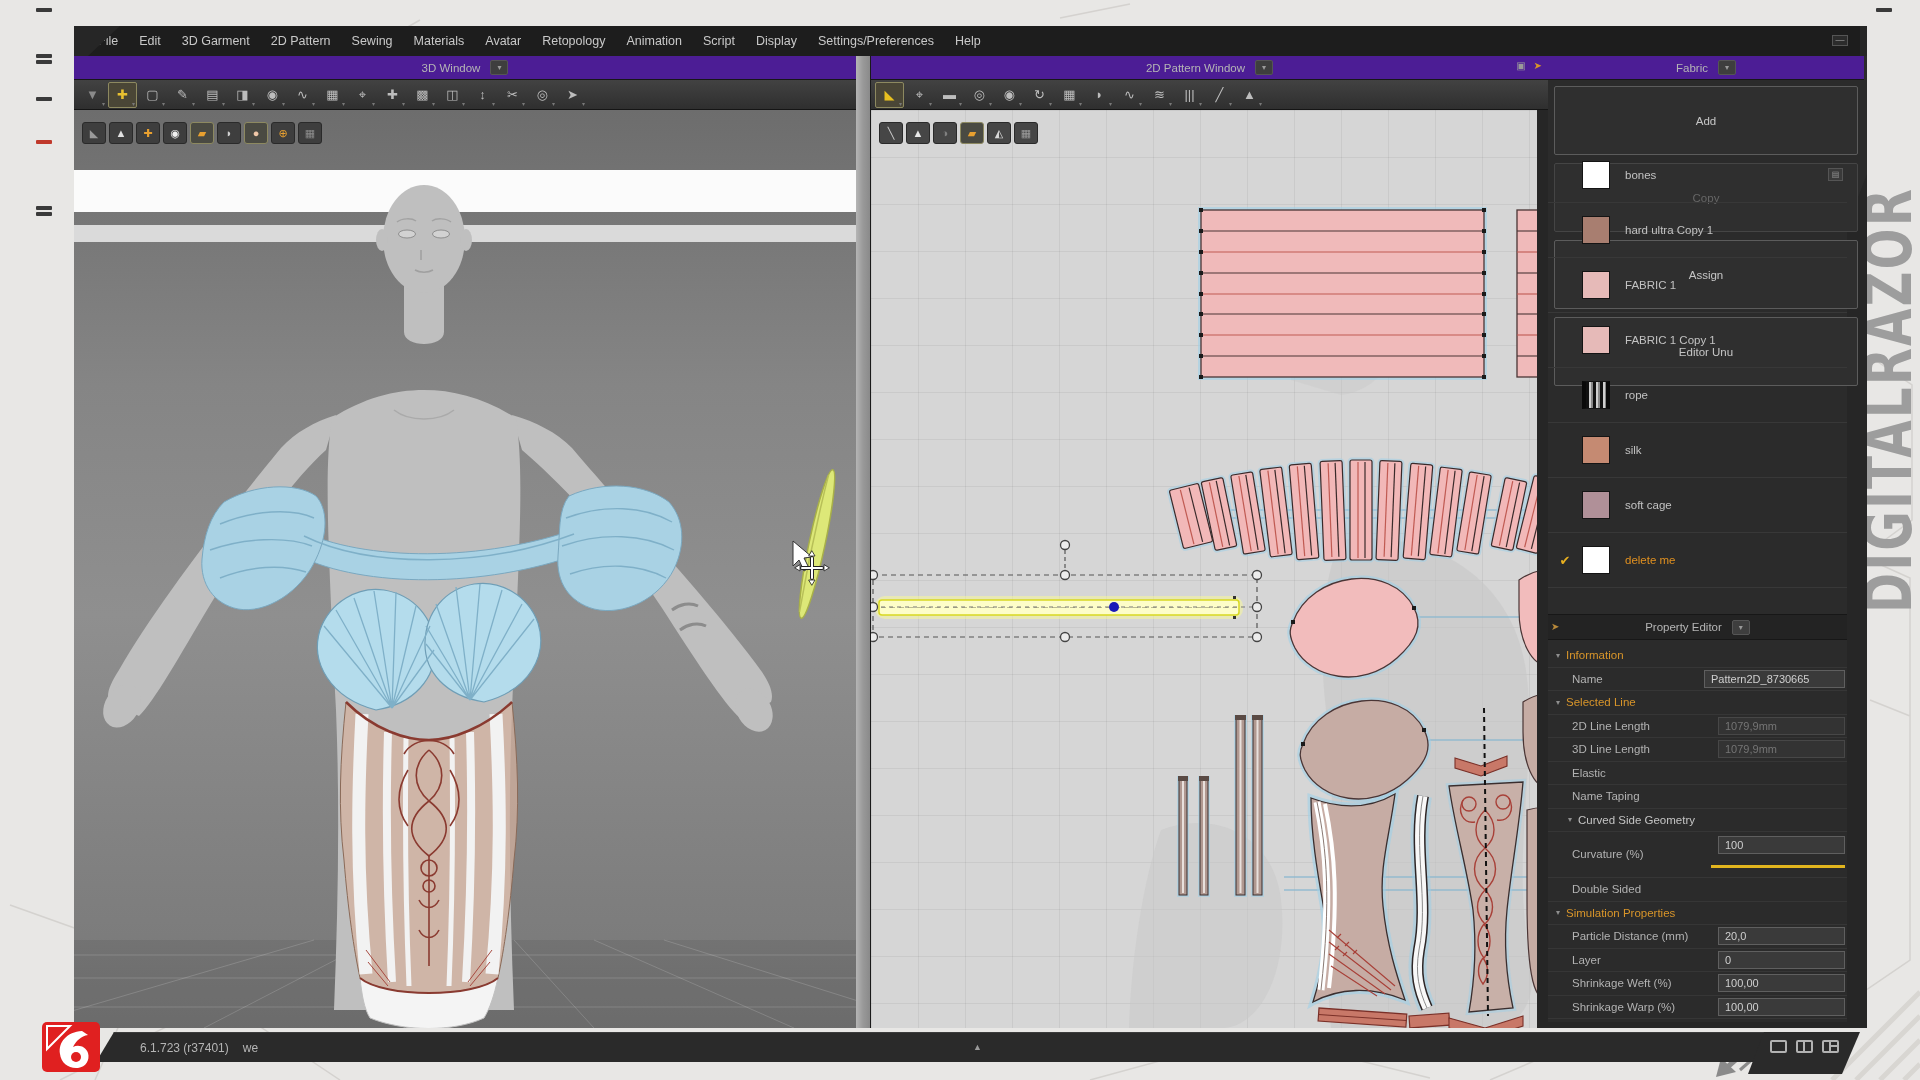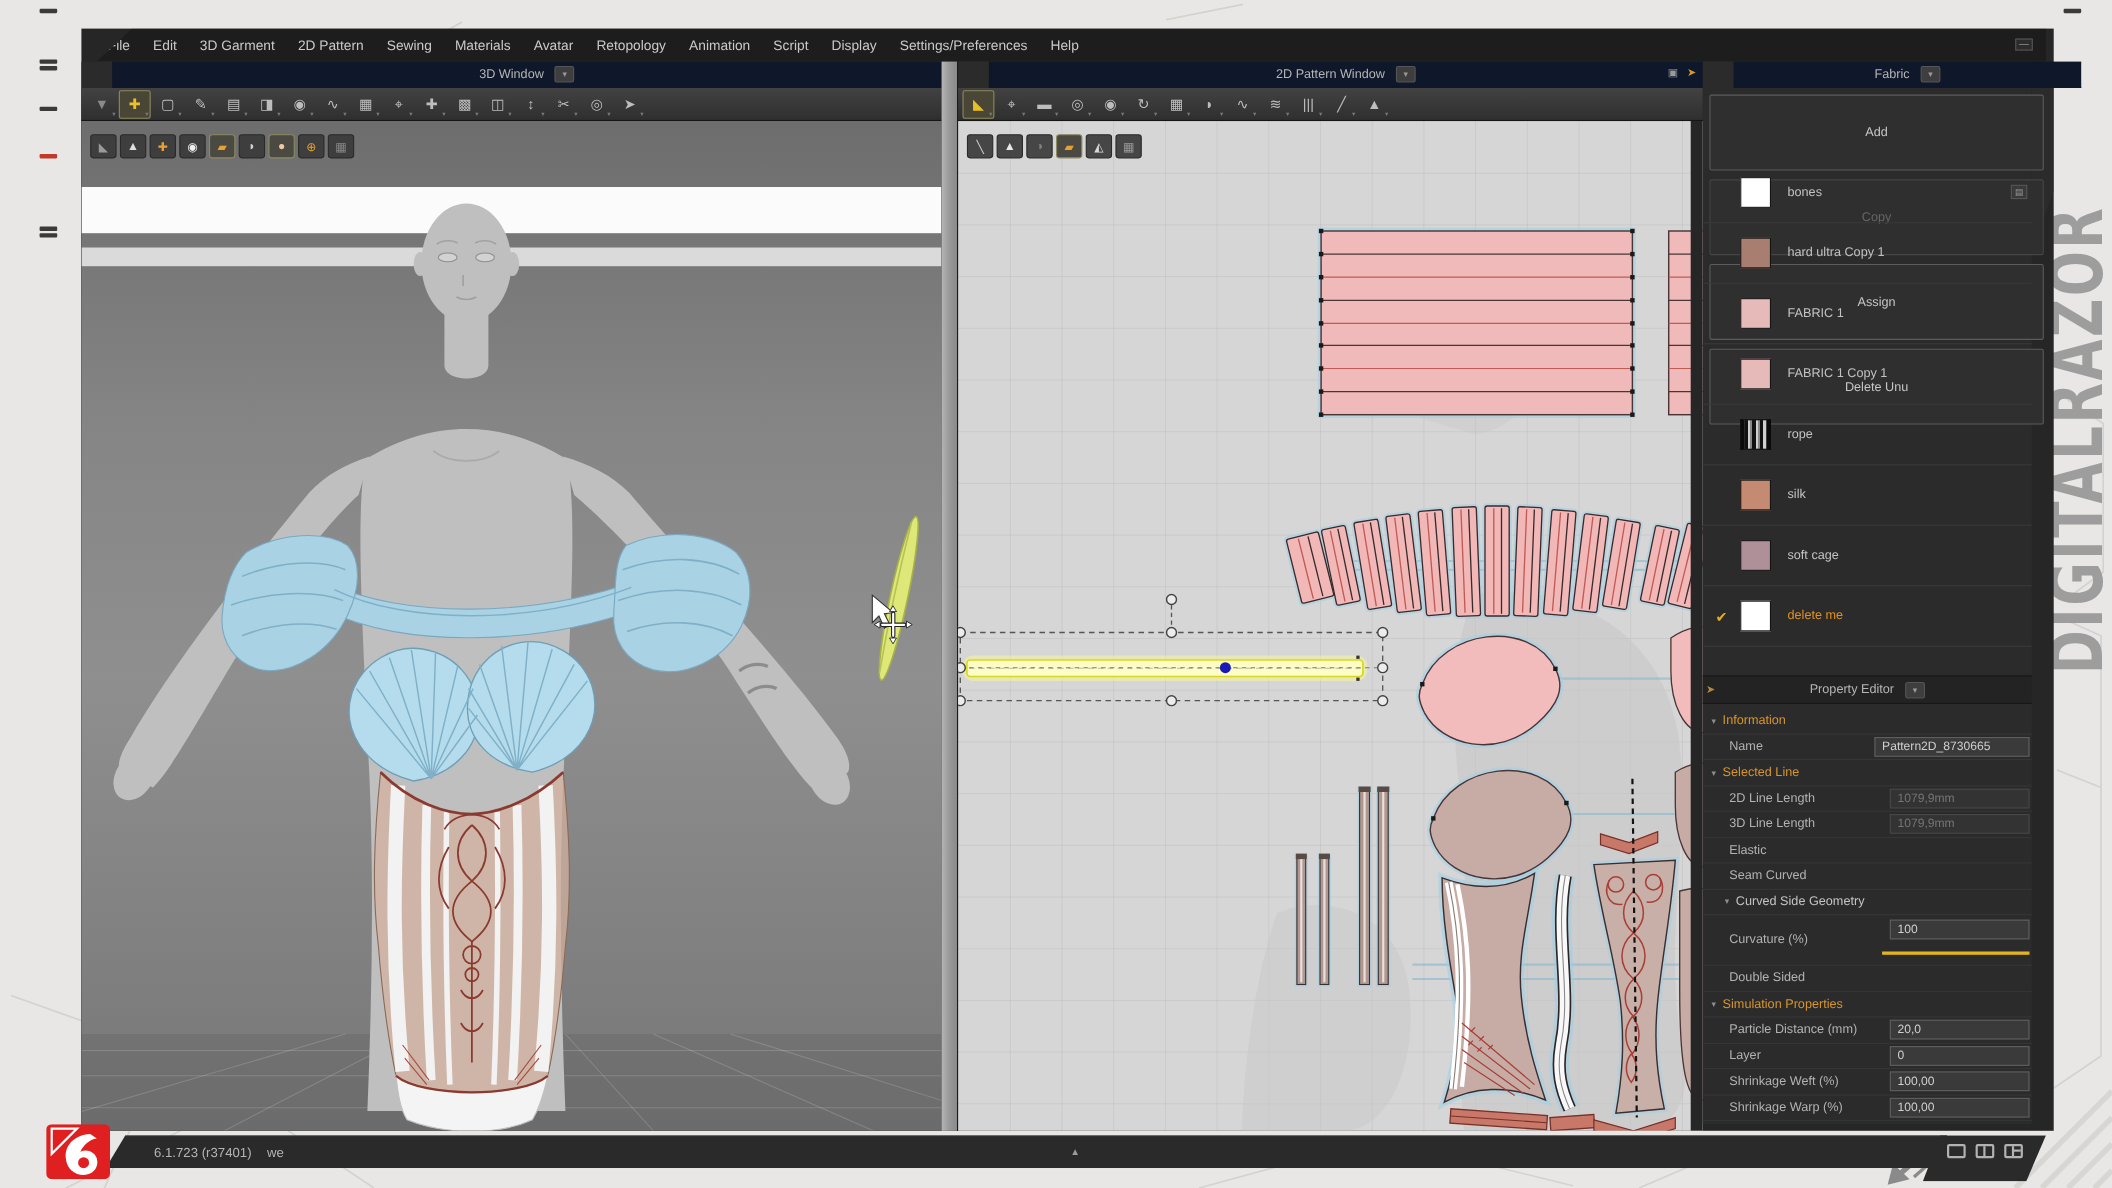--- a/index.html
+++ b/index.html
@@ -21,22 +21,22 @@
   .menu-item { font-size:12.5px; color:#c9c9c9; cursor:default; white-space:nowrap; }
   .minimize { position:absolute; right:12px; top:9px; width:16px; height:11px; color:#9a9a9a;
     font-size:9px; line-height:9px; text-align:center; border:1px solid #555; background:#2c2c2c; }
 
   
   .win { position:absolute; top:30px; height:972px; background:#2b2b2b; }
   .win3d { left:0; width:782px; }
   .win2d { left:796px; width:678px; border-left:1px solid #1a1a1a; }
   .splitter { position:absolute; left:782px; top:30px; width:14px; height:972px;
     background:linear-gradient(90deg,#b5b5b5,#999 50%,#8a8a8a); }
-  .titlebar { position:relative; height:24px; background:#0f172a; border-bottom:1px solid #171717;
-    display:flex; align-items:center; justify-content:center; gap:10px;margin-left:28px; }
+  .titlebar { position:relative; height:24px; background:#4c1d95; border-bottom:1px solid #171717;
+    display:flex; align-items:center; justify-content:center; gap:10px; }
   .ttext { font-size:11.5px; color:#b5b5b5; }
   .ddbox { width:18px; height:15px; background:#3e3e3e; border:1px solid #555; border-radius:2px;
     color:#9a9a9a; font-size:8px; text-align:center; line-height:13px; }
   .tb-right { position:absolute; right:6px; top:4px; display:flex; gap:8px; }
   .tb-mini { font-size:10px; color:#9a9a9a; }
   .tb-mini.orange { color:#d8952a; }
   .toolbar { height:30px; background:linear-gradient(#424242,#2f2f2f); border-bottom:1px solid #151515;
     display:flex; align-items:center; padding-left:4px; }
   .tool { position:relative; width:29px; height:26px; display:flex; align-items:center; justify-content:center;
     border:1px solid transparent; border-radius:2px; margin-right:1px; cursor:pointer; }
@@ -783,21 +783,21 @@
     <div class="rpanel">
       <div class="panel-ear"></div>
       <div class="titlebar" style="width:316px;">
         <span class="ttext">Fabric</span>
         <span class="ddbox">▾</span>
       </div>
       <div class="fbuttons">
           <div class="fbtn">Add</div>
           <div class="fbtn disabled">Copy</div>
           <div class="fbtn">Assign</div>
-          <div class="fbtn">Delete Unu</div>
+          <div class="fbtn">Editor Unu</div>
         </div>
       <div class="fsave" style="top:112px;">▤</div>
       <div class="flist">
           <div class="frow">
             <span class="fcheck"></span>
             <span class="fswatch" style="background: rgb(255, 255, 255);"></span>
             <span class="fname">bones</span>
           </div>
           <div class="frow">
             <span class="fcheck"></span>
@@ -859,21 +859,21 @@
             <div class="pinput pdis">1079,9mm</div>
           </div>
           <div class="prow field">
             <span class="plabel">3D Line Length</span>
             <div class="pinput pdis">1079,9mm</div>
           </div>
           <div class="prow label">
             <span class="plabel">Elastic</span>
           </div>
           <div class="prow label">
-            <span class="plabel">Seam Curved</span>
+            <span class="plabel">Name Taping</span>
           </div>
           <div class="prow subsection">
             <span class="parrow">▾</span>
             <span class="plabel">Curved Side Geometry</span>
           </div>
           <div class="prow slider">
             <span class="plabel">Curvature (%)</span>
             <div class="pinput">100</div>
             <div class="ptrack">
               <div class="pfill" style="width: 100%;"></div>

